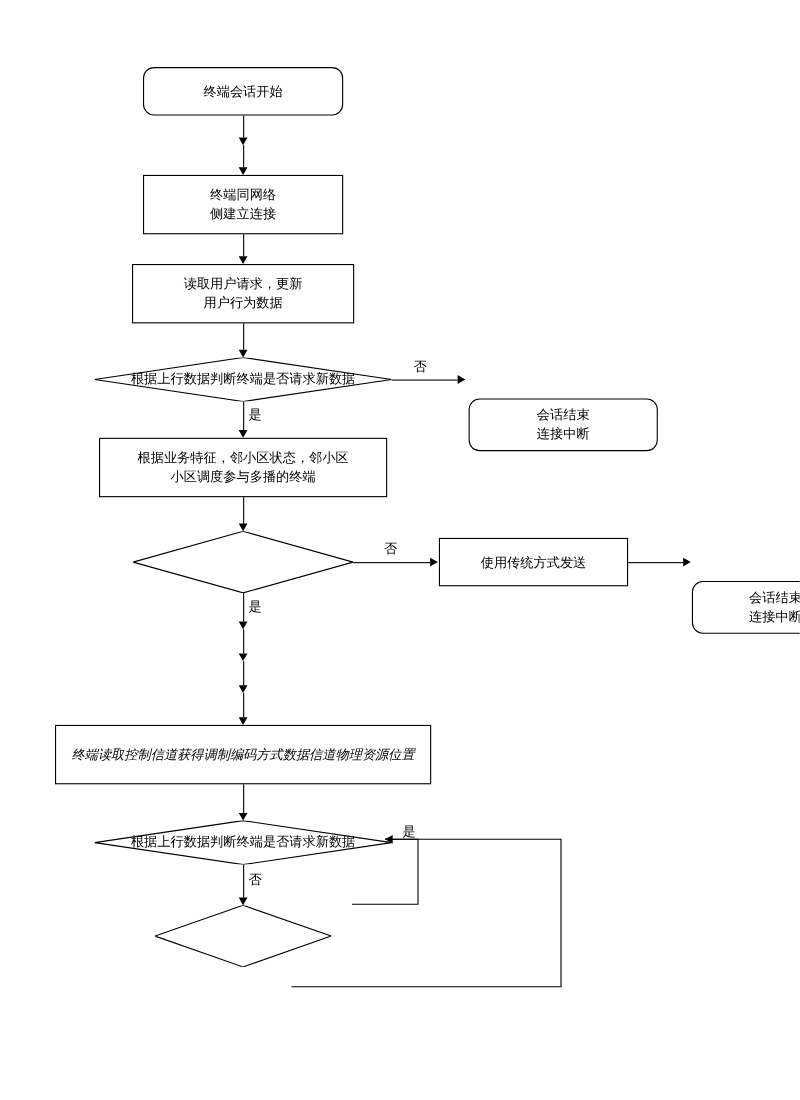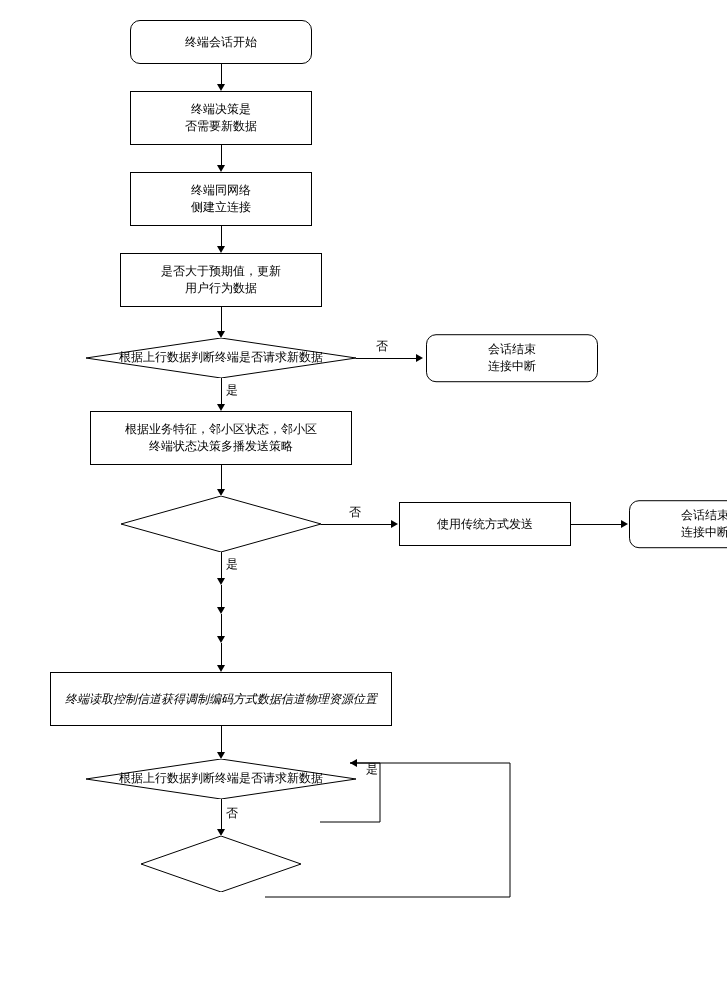--- a/index.html
+++ b/index.html
@@ -20,20 +20,21 @@
   display: flex;
   align-items: center;
   justify-content: center;
   line-height: 1.4;
   padding: 6px 10px;
 }
 .terminator {
   border-radius: 10px;
   width: 160px;
   min-height: 30px;
+  margin-top: 41px;
 }
 .process {
   width: 200px;
   min-height: 40px;
 }
 .process-wide {
   width: 300px;
   min-height: 40px;
   font-style: italic;
 }
@@ -117,42 +118,38 @@
   <div class="col" style="margin-left: 30px;">
     <div class="node terminator">
       <span>终端会话开始</span>
     </div>
 
     <div class="arrow-down">
       <div class="line" style="height:20px"></div>
         <div class="head"></div>
     </div>
 
-    <div class="node process" style="width:160px">
-      <span style="white-space:pre-line">终端决策是
-否需要新数据</span>
-    </div>
 
     <div class="arrow-down">
       <div class="line" style="height:20px"></div>
         <div class="head"></div>
     </div>
 
     <div class="node process" style="width:160px">
       <span style="white-space:pre-line">终端同网络
 侧建立连接</span>
     </div>
 
     <div class="arrow-down">
       <div class="line" style="height:20px"></div>
         <div class="head"></div>
     </div>
 
     <div class="node process" style="width:180px">
-      <span style="white-space:pre-line">是否大于预期值，更新
+      <span style="white-space:pre-line">读取用户请求，更新
 用户行为数据</span>
     </div>
 
     <div class="arrow-down">
       <div class="line" style="height:24px"></div>
         <div class="head"></div>
     </div>
 
     <div class="row" style="position:relative">
       <div class="decision-svg" style="width:270px;height:40px">
@@ -173,21 +170,21 @@
     </div>
 
     <div class="arrow-down" style="position:relative">
       <span class="label abs" style="left:6px;top:4px">是</span>
       <div class="line" style="height:26px"></div>
         <div class="head"></div>
     </div>
 
     <div class="node process" style="width:240px">
       <span style="white-space:pre-line">根据业务特征，邻小区状态，邻小区
-终端状态决策多播发送策略</span>
+小区调度参与多播的终端</span>
     </div>
 
     <div class="arrow-down">
       <div class="line" style="height:24px"></div>
         <div class="head"></div>
     </div>
 
     <div class="row" style="position:relative">
       <div class="decision-svg" style="width:200px;height:56px">
         <svg viewBox="0 0 200 56" preserveAspectRatio="none">

